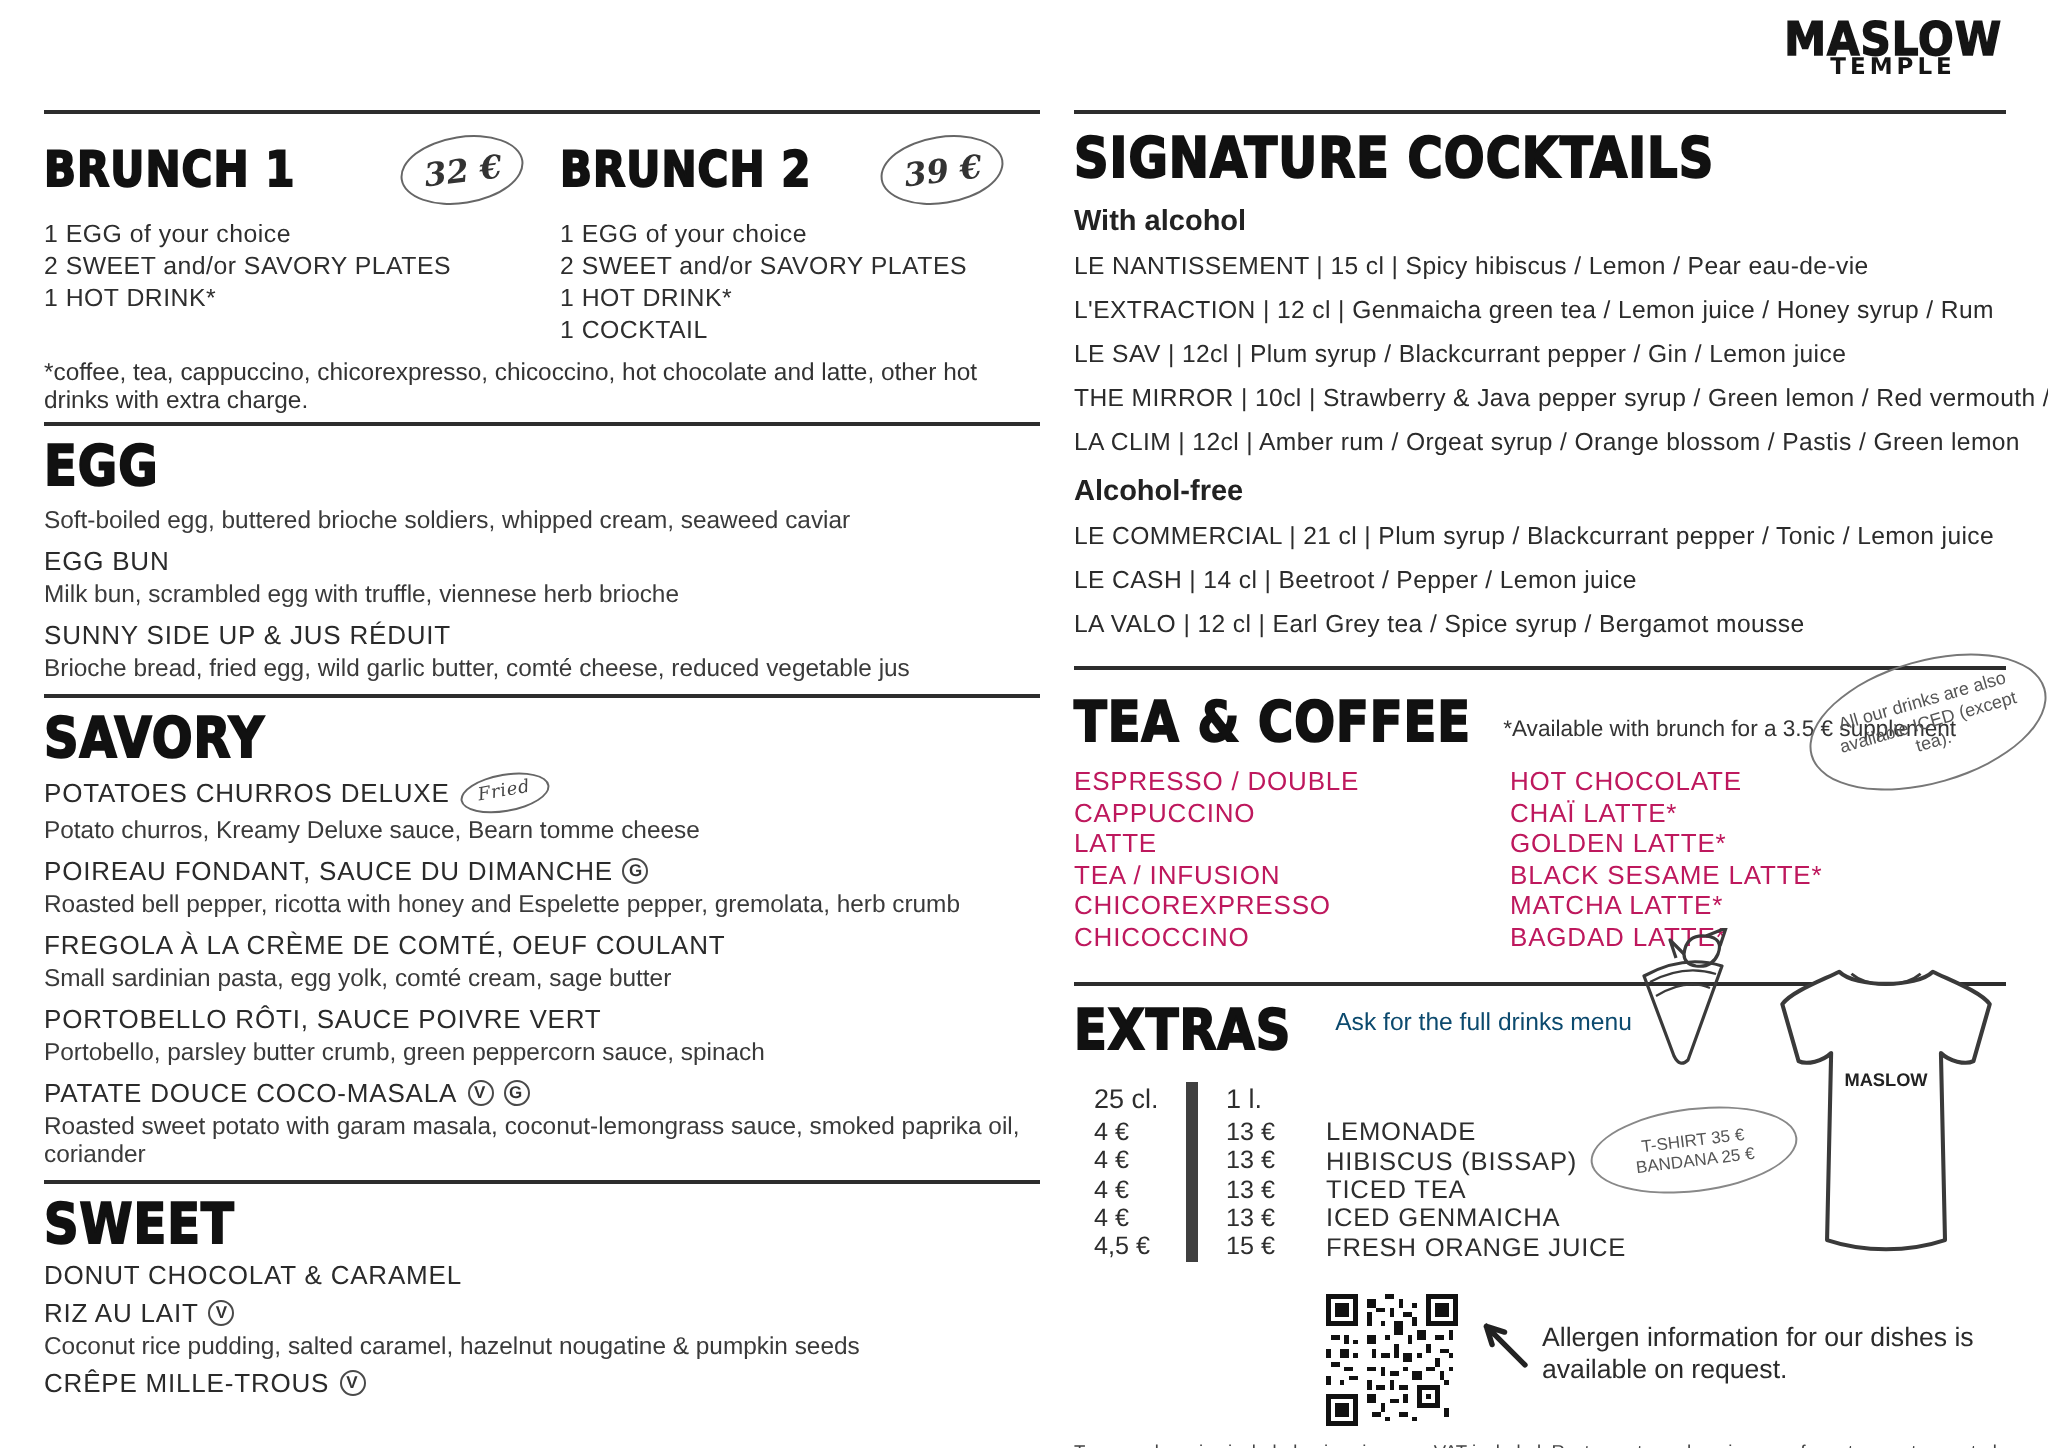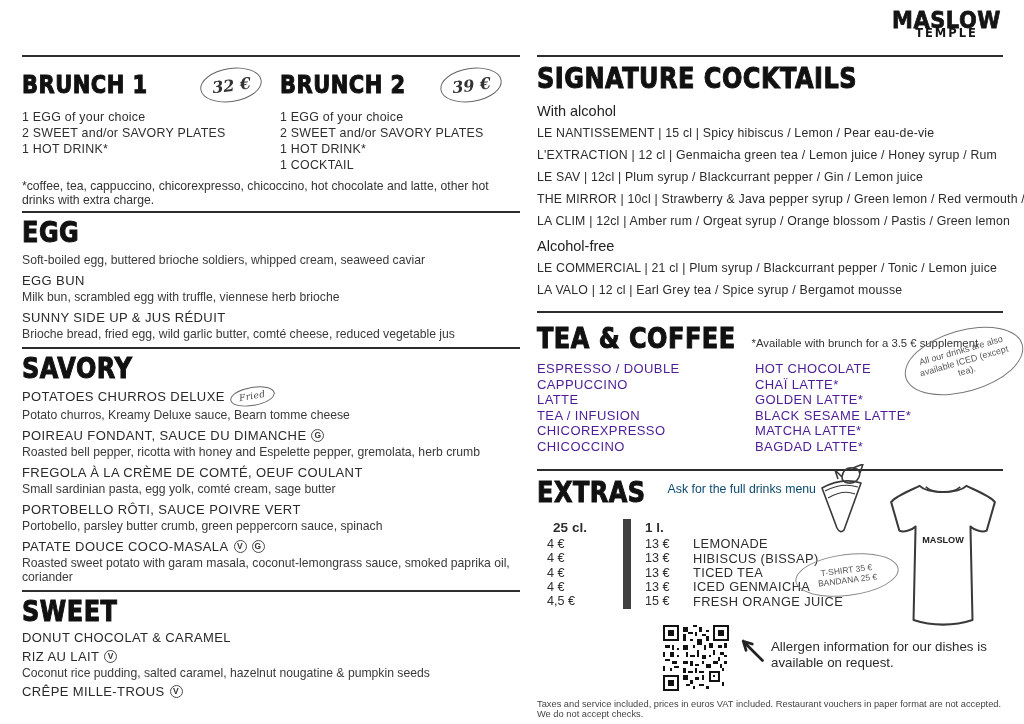--- a/index.html
+++ b/index.html
@@ -16,21 +16,21 @@
              color:#111; -webkit-text-stroke:0.9px #111; letter-spacing:0.5px;
              transform:scaleY(1.16); transform-origin:left center; white-space:nowrap; }
   .h-sec { font-size:24px; }
   .h-brunch { font-size:21px; }
 
   
   .line { font-size:12.4px; letter-spacing:0.25px; color:#2e2e2e; line-height:16px; }
   .mi { margin-bottom:6px; }
   .mi-name { font-size:13px; letter-spacing:0.4px; color:#2a2a2a; line-height:15px; display:flex; align-items:center; gap:5px; }
   .mi-desc { font-size:12.2px; color:#3a3a3a; line-height:14px; margin-top:2px; }
-  .subhead { font-size:14.5px; font-weight:normal; color:#222; }
+  .subhead { font-size:14.5px; font-weight:bold; color:#222; }
 
   
   .price-oval { display:flex; align-items:center; justify-content:center;
                 width:62px; height:34px; border:1.6px solid #666; border-radius:50%;
                 transform:rotate(-9deg); }
   .price-oval span { font-family:"DejaVu Serif", serif; font-style:italic; font-weight:bold;
                      font-size:16px; color:#333; transform:rotate(2deg); }
 
   .brunch-row { display:flex; margin-top:10px; }
   .b-half1 { width:258px; }
@@ -55,37 +55,37 @@
   .logo-sub { font-family:"DejaVu Sans", sans-serif; font-weight:bold; font-size:11.5px;
               letter-spacing:2px; color:#151515; display:block; margin-top:-3px; }
 
   .cock-line { font-size:12.3px; letter-spacing:0.2px; color:#2b2b2b; line-height:22px; white-space:nowrap; }
   .alc-label { margin-top:6px; margin-bottom:3px; }
 
   .tc-headrow { display:flex; align-items:flex-end; gap:16px; margin-top:8px; height:32px; }
   .tc-note { font-size:11.3px; color:#333; padding-bottom:4px; }
   .tc-grid { display:flex; margin-top:8px; }
   .tc-col { width:218px; }
-  .tc-item { font-size:13px; letter-spacing:0.4px; line-height:15.6px; color:#4c1d95; }
+  .tc-item { font-size:13px; letter-spacing:0.4px; line-height:15.6px; color:#be185d; }
 
   .iced-oval { position:absolute; left:366px; top:330px; width:122px; height:62px;
                border:1.4px solid #777; border-radius:50%; transform:rotate(-16deg);
                display:flex; align-items:center; justify-content:center; text-align:center; }
   .iced-oval span { font-size:9px; line-height:10.5px; color:#555; transform:rotate(0deg); width:92px; }
 
   .extras-headrow { display:flex; align-items:flex-start; gap:22px; margin-top:8px; height:36px; }
   .extras-sub { font-size:12.3px; line-height:14px; color:#0c4a6e; padding-top:3px; width:150px; }
 
   .price-table { margin-top:4px; margin-left:10px; }
   .pt-row { display:flex; align-items:center; height:14.4px; }
   .pt-head { height:18px; }
   .pt-c1 { width:46px; font-size:12.6px; }
-  .pt-c2 { width:56px; font-size:12.6px; border-left:8px solid #404040; padding-left:14px; align-self:stretch; display:flex; align-items:center;margin-left:30px; }
+  .pt-c2 { width:56px; font-size:12.6px; border-left:6px solid #404040; padding-left:14px; align-self:stretch; display:flex; align-items:center; }
   .pt-name { font-size:12.8px; letter-spacing:0.4px; margin-left:14px; }
-  .pt-bold { font-weight:bold; font-size:13.5px;text-align:center; }
+  .pt-bold { font-weight:normal; font-size:13.5px; }
 
   .qr-row { display:flex; align-items:flex-start; margin-top:16px; gap:4px;justify-content:flex-end; }
   .allergen { font-size:13.3px; line-height:16.5px; color:#2b2b2b; width:232px; margin-top:14px; }
   .fine-print { font-size:9.3px; line-height:10.8px; color:#444; margin-top:8px; width:466px; }
 
   .merch { position:absolute; left:252px; top:460px; width:214px; height:180px; }
   .merch-oval { position:absolute; left:6px; top:94px; width:104px; height:42px;
                 border:1.3px solid #888; border-radius:50%; transform:rotate(-7deg);
                 display:flex; flex-direction:column; align-items:center; justify-content:center; }
   .merch-oval span { font-size:8.5px; color:#555; line-height:10px; }
@@ -228,20 +228,21 @@
   <section>
     <div style="margin-top:8px; height:32px;"><span class="display h-sec">SIGNATURE COCKTAILS</span></div>
     <div class="subhead alc-label">With alcohol</div>
     <div class="cock-line">LE NANTISSEMENT | 15 cl | Spicy hibiscus / Lemon / Pear eau-de-vie</div>
     <div class="cock-line">L'EXTRACTION | 12 cl | Genmaicha green tea / Lemon juice / Honey syrup / Rum</div>
     <div class="cock-line">LE SAV | 12cl | Plum syrup / Blackcurrant pepper / Gin / Lemon juice</div>
     <div class="cock-line">THE MIRROR | 10cl | Strawberry &amp; Java pepper syrup / Green lemon / Red vermouth / Fiba</div>
     <div class="cock-line">LA CLIM | 12cl | Amber rum / Orgeat syrup / Orange blossom / Pastis / Green lemon</div>
     <div class="subhead alc-label">Alcohol-free</div>
     <div class="cock-line">LE COMMERCIAL | 21 cl | Plum syrup / Blackcurrant pepper / Tonic / Lemon juice</div>
+    <div class="cock-line">LE CASH | 14 cl | Beetroot / Pepper / Lemon juice</div>
     <div class="cock-line">LA VALO | 12 cl | Earl Grey tea / Spice syrup / Bergamot mousse</div>
   </section>
 
   <hr class="rule" style="margin-top:10px;">
 
   <section>
     <div class="tc-headrow">
       <span class="display h-sec">TEA &amp; COFFEE</span>
       <span class="tc-note">*Available with brunch for a 3.5 € supplement</span>
     </div>

